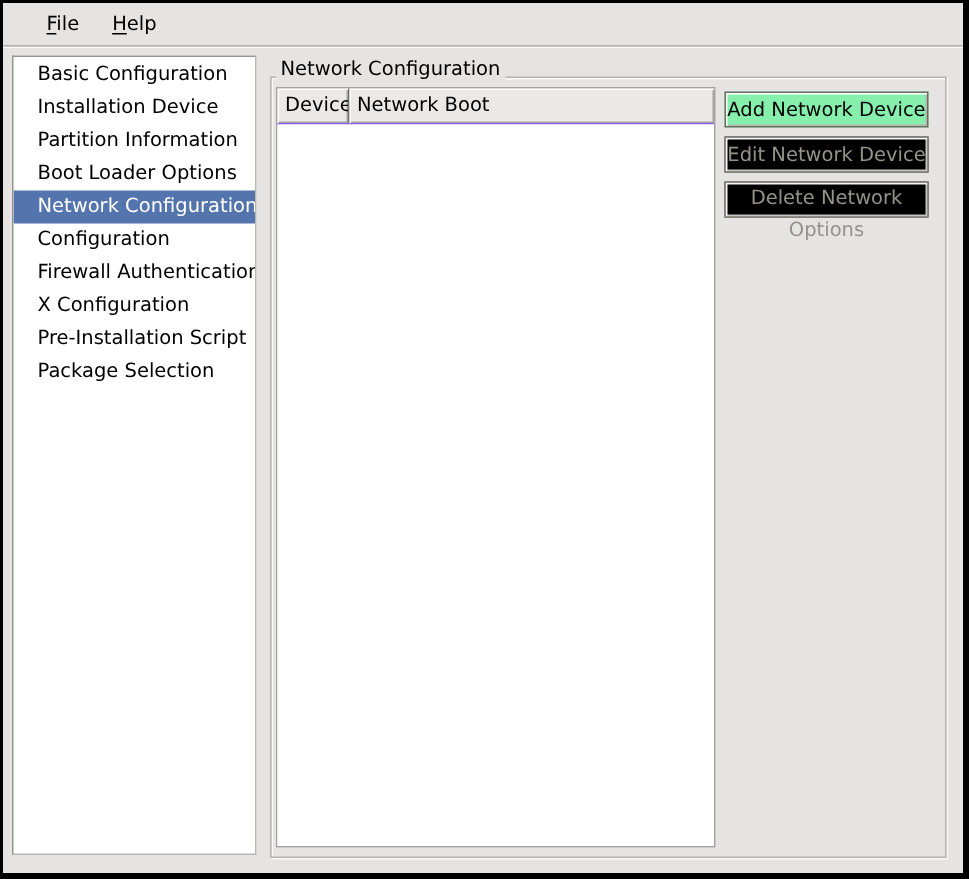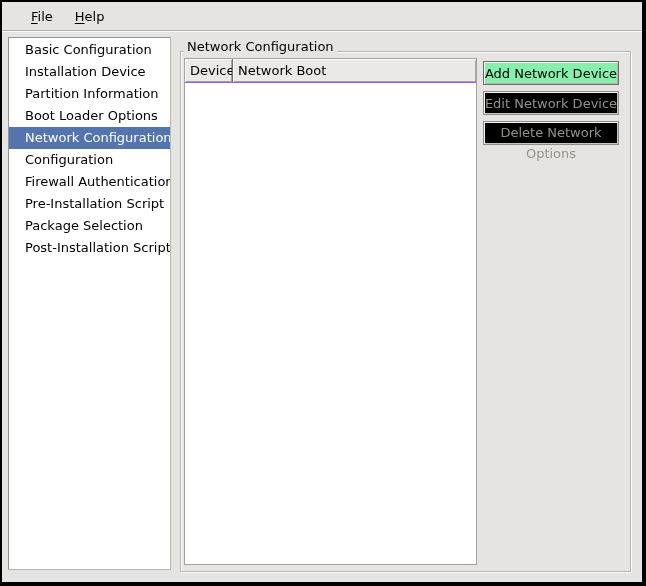--- a/index.html
+++ b/index.html
@@ -156,26 +156,26 @@
       <div class="list-item">Partition Information</div>
 
       <div class="list-item">Boot Loader Options</div>
 
       <div class="list-item selected">Network Configuration</div>
 
       <div class="list-item">Configuration</div>
 
       <div class="list-item">Firewall Authentication</div>
 
+      <div class="list-item">X Configuration</div>
 
       <div class="list-item">Pre-Installation Script</div>
 
       <div class="list-item">Package Selection</div>
 
-      <div class="list-item">Post-Installation Script</div>
     </div>
 
   <div class="frame">
     <div class="frame-label">Network Configuration</div>
   </div>
 
   <div class="table">
     <div class="thead">
       <div class="th th-device">Device</div>
       <div class="th th-type">Network Boot</div>

